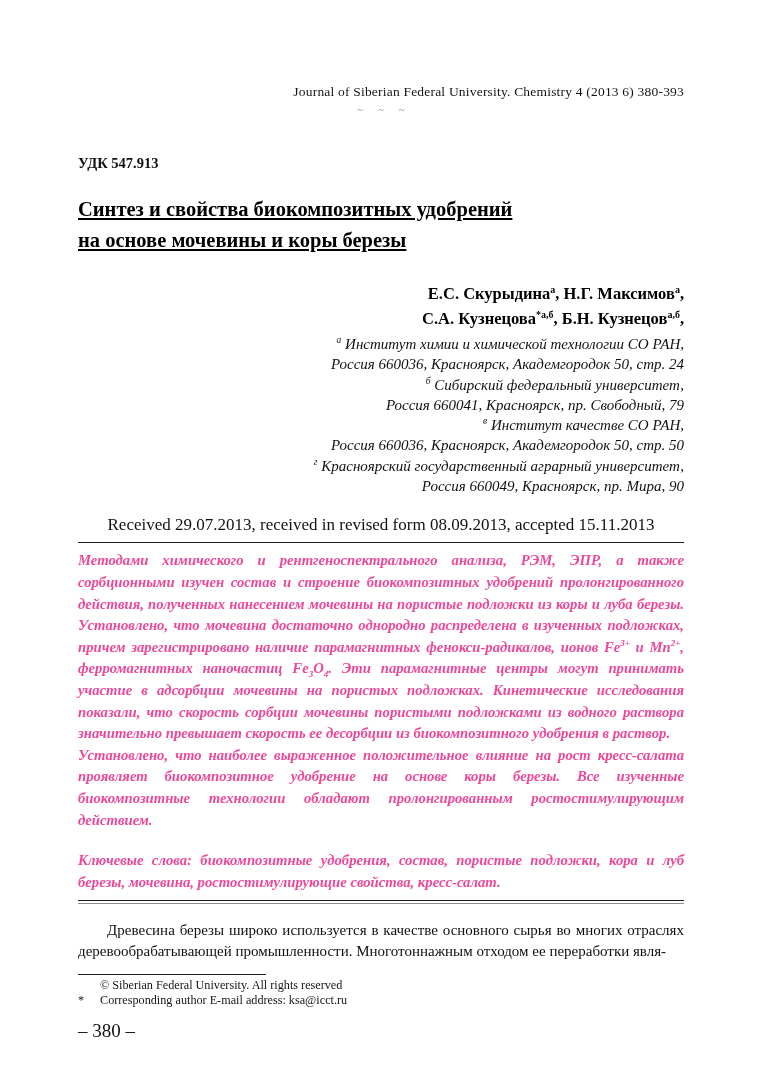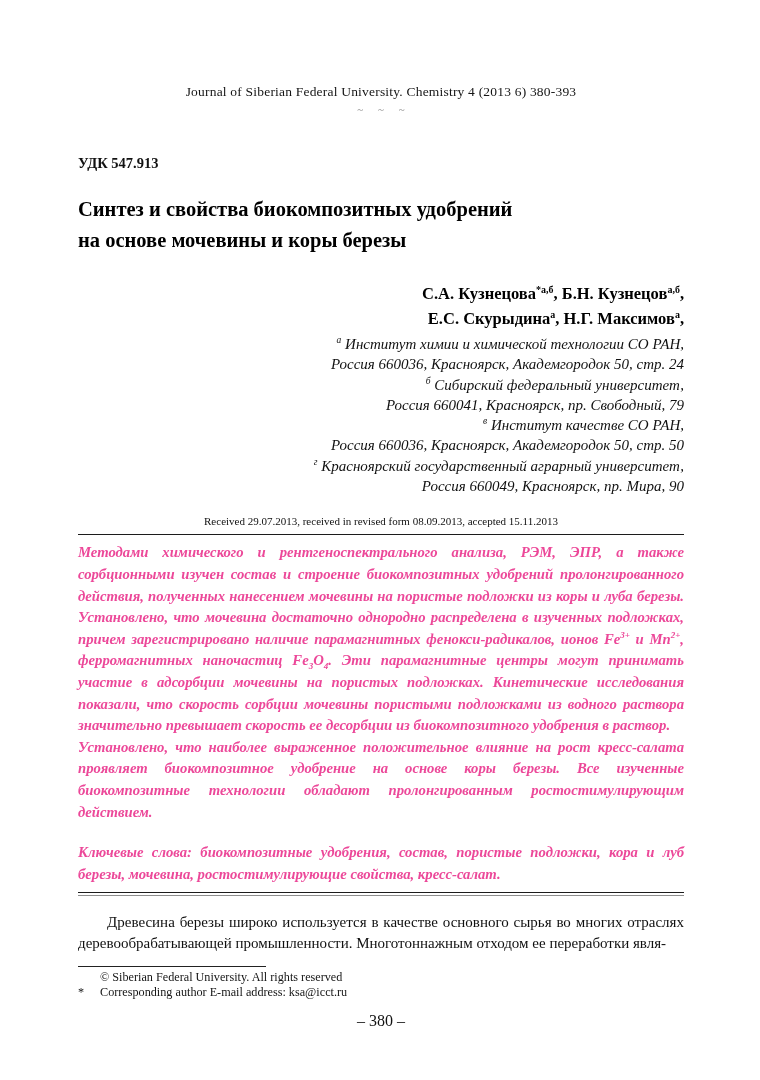--- a/index.html
+++ b/index.html
@@ -7,63 +7,63 @@
     position: relative;
     width: 760px;
     height: 1080px;
     box-sizing: border-box;
     padding: 84px 76px 0 78px;
     background: #ffffff;
     color: #111111;
     font-family: "Liberation Serif", "DejaVu Serif", serif;
     overflow: hidden;
   }
-  .running-head { text-align: center; font-size: 13.5px; letter-spacing: 0.2px; color: #151515; }
+  .running-head { text-align: right; font-size: 13.5px; letter-spacing: 0.2px; color: #151515; }
   .ornament { text-align: center; font-size: 11px; color: #8a8a8a; letter-spacing: 6px; padding-left: 6px; margin-top: 3px; }
   .udc { margin-top: 40px; font-size: 14.5px; font-weight: bold; }
   .title { margin: 22px 0 0 0; font-size: 20.5px; line-height: 31px; font-weight: 700; color: #000000; }
-  .title .t-line { display: block; }
+  .title .t-line { display: block; text-decoration: underline; }
   .authors { margin-top: 25px; text-align: right; font-weight: 700; font-size: 16.5px; line-height: 25px; color: #000000; }
   .authors sup { font-size: 10px; line-height: 0; }
   .affiliations { margin-top: 3px; text-align: right; font-style: italic; font-size: 15px; line-height: 20.3px; }
   .affiliations sup { font-size: 9.5px; line-height: 0; }
-  .received { margin-top: 19px; text-align: center; font-size: 11px; }
+  .received { margin-top: 19px; text-align: center; font-size: 17px; }
   .rule-top { margin: 7px 0 0 0; height: 0; border: 0; border-top: 1.6px solid #1c1c1c; }
   .abstract { font-style: italic; font-size: 14.7px; line-height: 21.6px; text-align: justify; color: #ec4899; font-weight: bold; }
   .abstract p { margin: 0; }
   .abstract .p-first { margin-top: 7px; }
   .abstract sup { font-size: 9px; line-height: 0; }
   .abstract sub { font-size: 9px; line-height: 0; }
   .keywords { margin-top: 19px !important; }
   .rule-bottom { margin: 7px 0 0 0; height: 2px; border: 0; border-top: 1.4px solid #1c1c1c; border-bottom: 1px solid #8e8e8e; }
   .body-p { margin: 16px 0 0 0; font-size: 15px; line-height: 21px; text-align: justify; text-indent: 29px; color: #101010; }
   .footnote-area { margin-top: 12px; font-size: 12.2px; color: #151515; }
   .footnote-rule { border: 0; border-top: 1.3px solid #222222; width: 188px; margin: 0 0 3px 0; }
   .fn-line { display: grid; grid-template-columns: 22px 1fr; line-height: 14.5px; }
   .fn-marker { text-align: left; }
-  .page-number { margin-top: 13px; text-align: center; font-size: 16px; }
+  .page-number { margin-top: 13px; text-align: left; font-size: 19px; }
 </style>
 </head>
 <body>
 
 <div class="page">
 
   <div class="running-head">Journal of Siberian Federal University. Chemistry 4 (2013 6) 380-393</div>
   <div class="ornament">~ ~ ~</div>
 
   <div class="udc">УДК 547.913</div>
 
   <h1 class="title">
       <span class="t-line">Синтез и свойства биокомпозитных удобрений</span>
       <span class="t-line">на основе мочевины и коры березы</span>
     </h1>
 
   <div class="authors">
+    <div><span>Е.С. Скурыдина</span><sup>а</sup><span>, Н.Г. Максимов</span><sup>а</sup><span>,</span></div>
     <div><span>С.А. Кузнецова</span><sup>*а,б</sup><span>, Б.Н. Кузнецов</span><sup>а,б</sup><span>,</span></div>
-    <div><span>Е.С. Скурыдина</span><sup>а</sup><span>, Н.Г. Максимов</span><sup>а</sup><span>,</span></div>
   </div>
 
   <div class="affiliations">
     <div><sup>а</sup><span> Институт химии и химической технологии СО РАН,</span></div>
     <div><span>Россия 660036, Красноярск, Академгородок 50, стр. 24</span></div>
     <div><sup>б</sup><span> Сибирский федеральный университет,</span></div>
     <div><span>Россия 660041, Красноярск, пр. Свободный, 79</span></div>
     <div><sup>в</sup><span> Институт качестве СО РАН,</span></div>
     <div><span>Россия 660036, Красноярск, Академгородок 50, стр. 50</span></div>
     <div><sup>г</sup><span> Красноярский государственный аграрный университет,</span></div>

